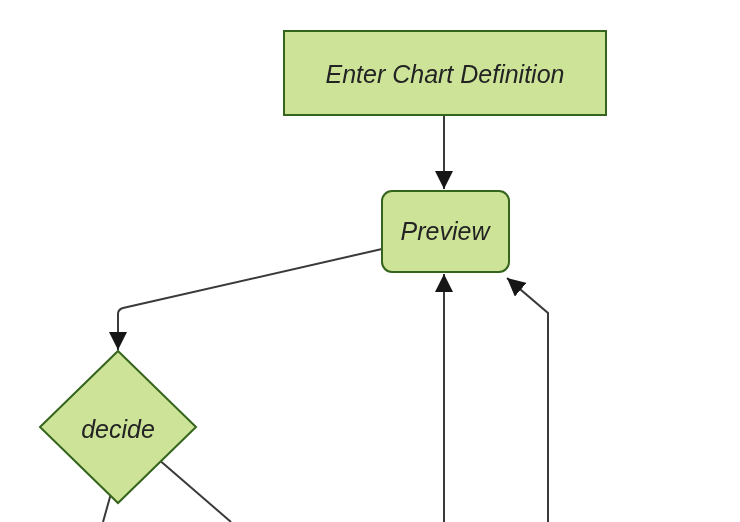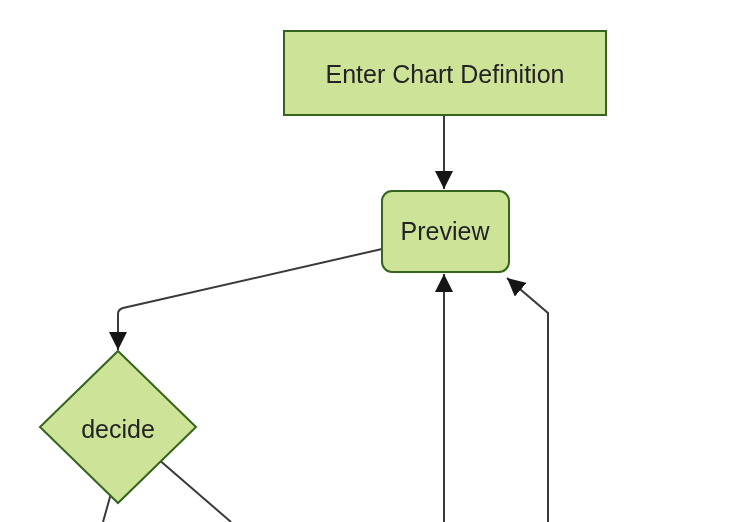--- a/index.html
+++ b/index.html
@@ -8,20 +8,21 @@
     background: var(--background, #ffffff);
     width: 740px;
     height: 522px;
     overflow: hidden;
   }
   .canvas {
     position: relative;
     width: 740px;
     height: 446px;
     background: var(--background, #ffffff);
+    font-style: italic;
   }
   svg { display: block; }
   .edge {
     fill: none;
     stroke: var(--edge-line, #3a3a3a);
     stroke-width: 2;
   }
   .arrowhead {
     fill: var(--arrowhead, #161616);
     stroke: none;

